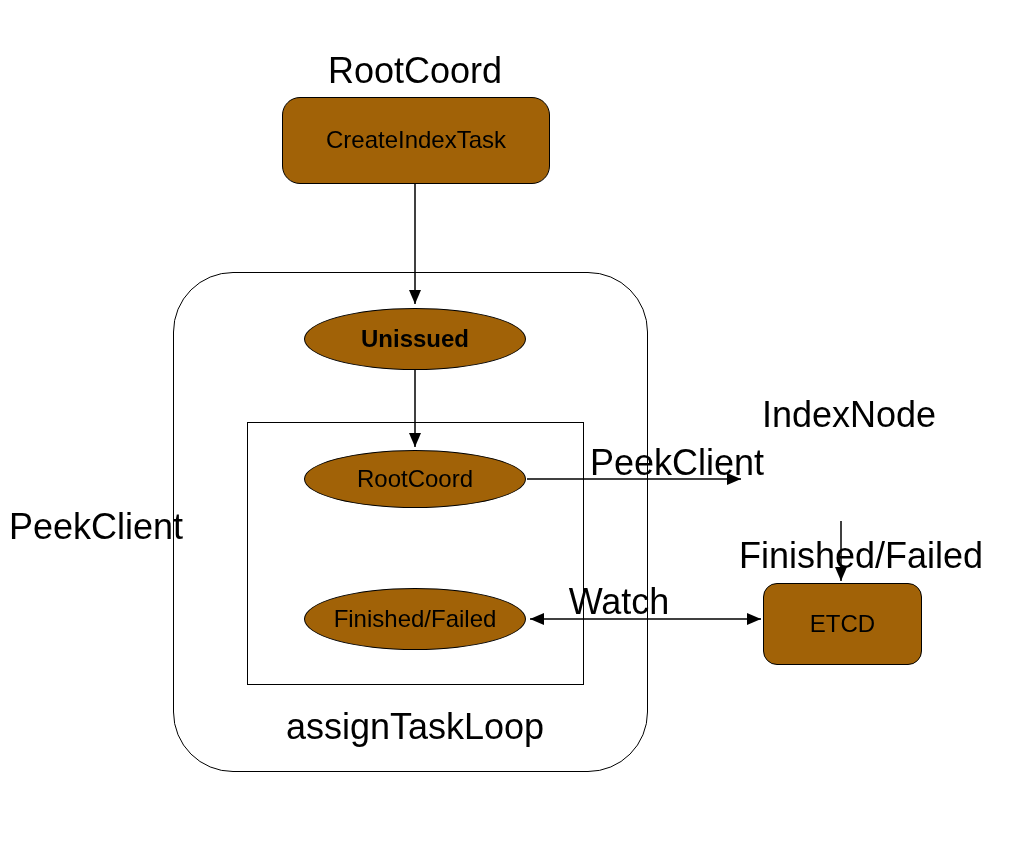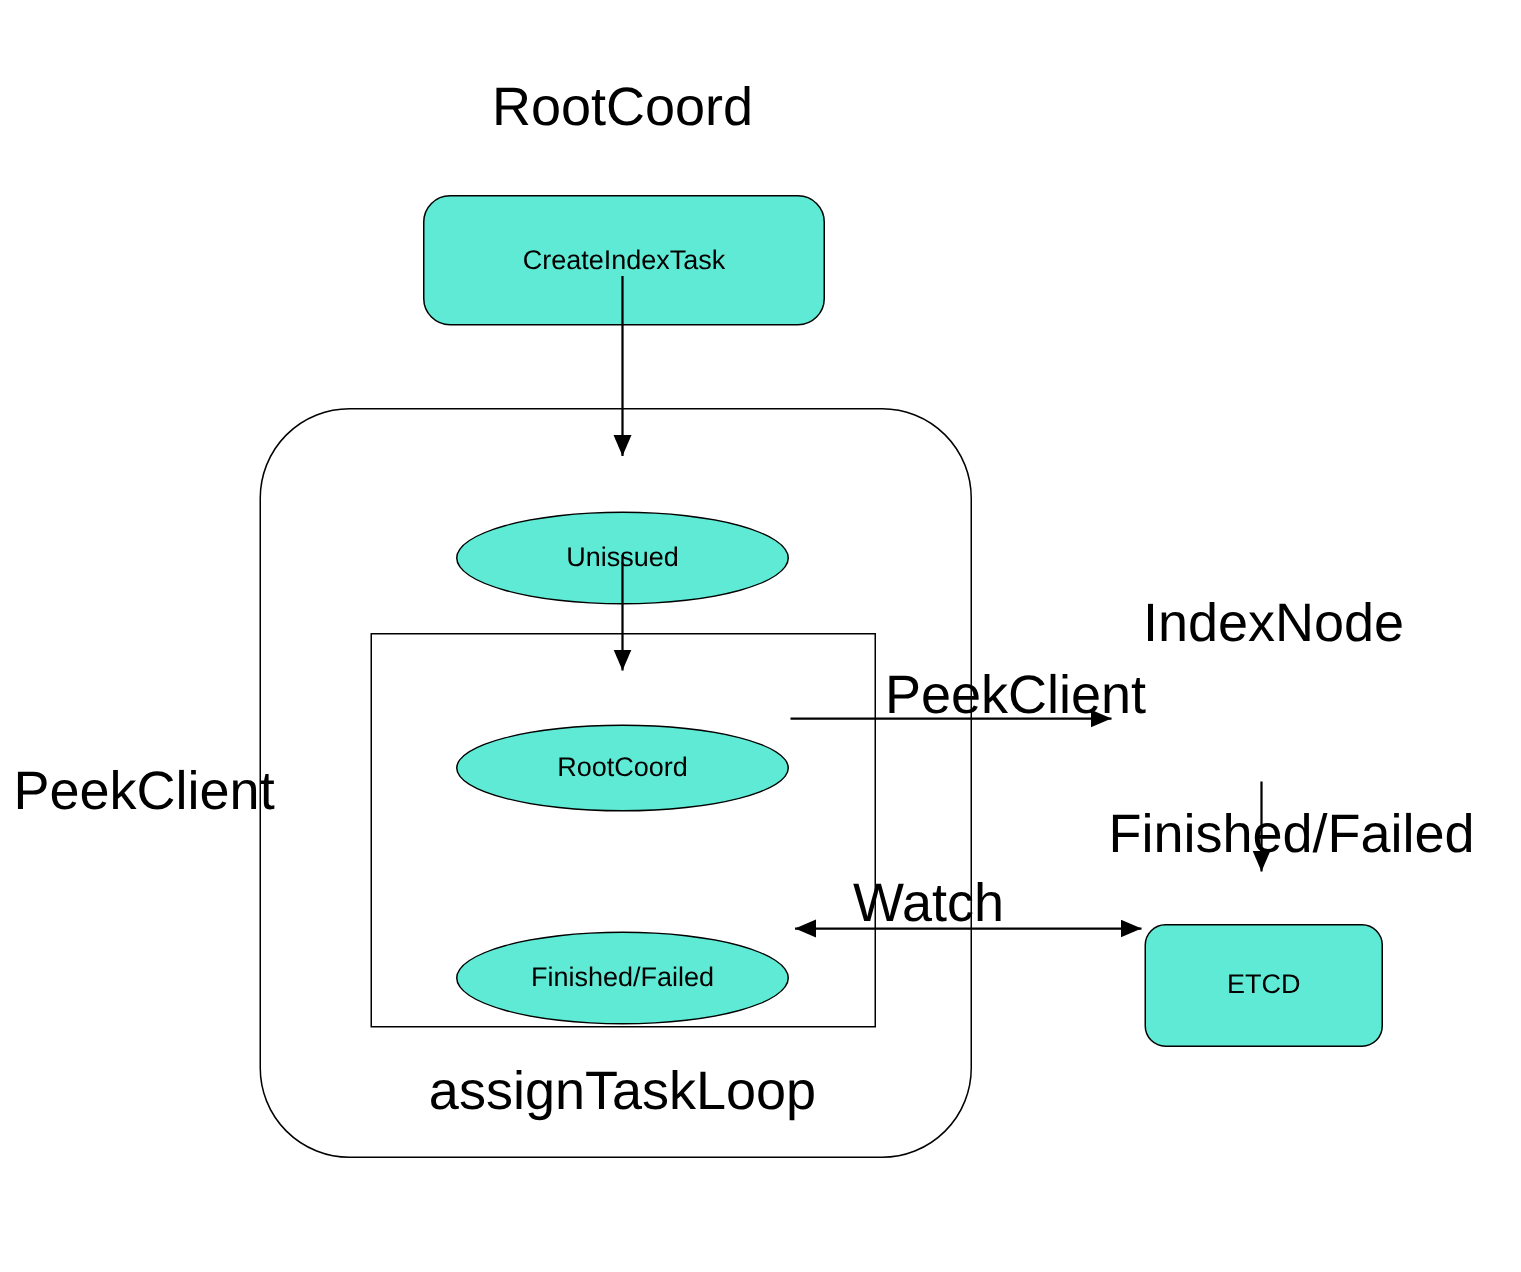--- a/index.html
+++ b/index.html
@@ -22,27 +22,26 @@
     width: 1014px; height: 848px;
     z-index: 3;
     pointer-events: none;
   }
   .node {
     position: absolute;
     display: flex;
     align-items: center;
     justify-content: center;
     box-sizing: border-box;
-    background: #5eead4;
+    background: #a16207;
     border: 1.5px solid #000000;
-    font-size: 18px;
+    font-size: 24px;
     line-height: 1.1;
     text-align: center;
     z-index: 2;
-    margin-top: 33px;
   }
   .rounded-box { border-radius: 18px; }
   .ellipse { border-radius: 50%; }
   .container-box {
     position: absolute;
     box-sizing: border-box;
     background: transparent;
     border: 1.5px solid #000000;
     z-index: 1;
   }
@@ -55,21 +54,21 @@
     white-space: nowrap;
     z-index: 4;
     background: transparent;
   }
   .center-anchor { transform: translateX(-50%); text-align: center; }
 
   
   #create-index-task { left: 282px; top: 97px;  width: 268px; height: 87px; }
   #execute-task      { left: 743px; top: 433px; width: 217px; height: 87px; }
   #etcd              { left: 763px; top: 583px; width: 159px; height: 82px; border-radius: 14px; }
-  #unissued          { left: 304px; top: 308px; width: 222px; height: 62px; }
+  #unissued          { left: 304px; top: 308px; width: 222px; height: 62px; font-weight: bold; }
   #in-progress       { left: 304px; top: 450px; width: 222px; height: 58px; }
   #finished-failed   { left: 304px; top: 588px; width: 222px; height: 62px; }
   #index-coord-container    { left: 173px; top: 272px; width: 475px; height: 500px; }
   #assign-task-loop-container { left: 247px; top: 422px; width: 337px; height: 263px; }
 
   
   #root-coord-label       { left: 415px; top: 50px; }
   #index-coord-label      { left: 9px;   top: 506px; }
   #index-node-label       { left: 849px; top: 394px; }
   #assign-task-loop-label { left: 415px; top: 706px; text-align: right; }

